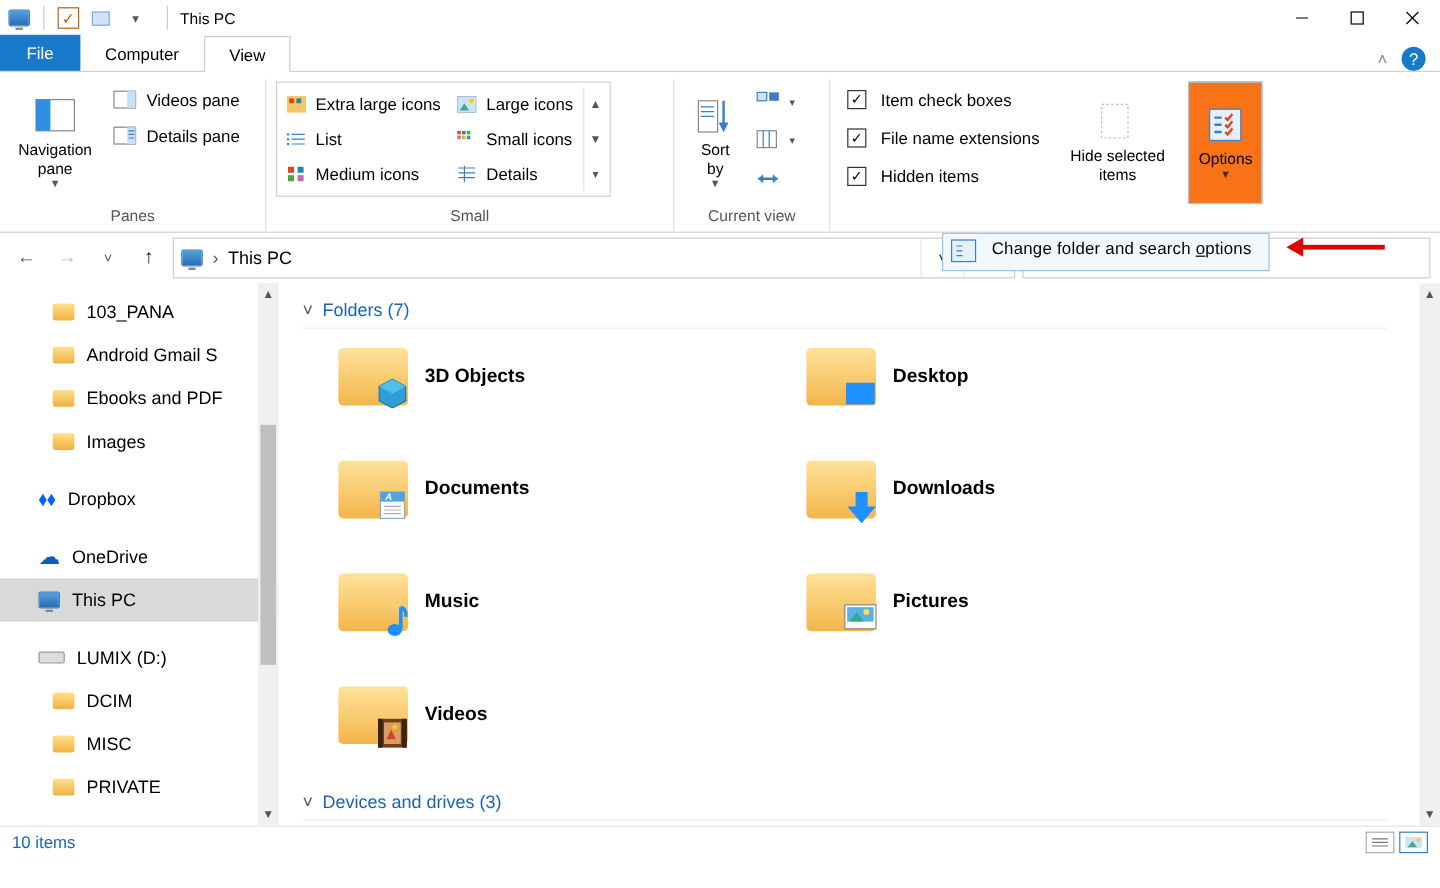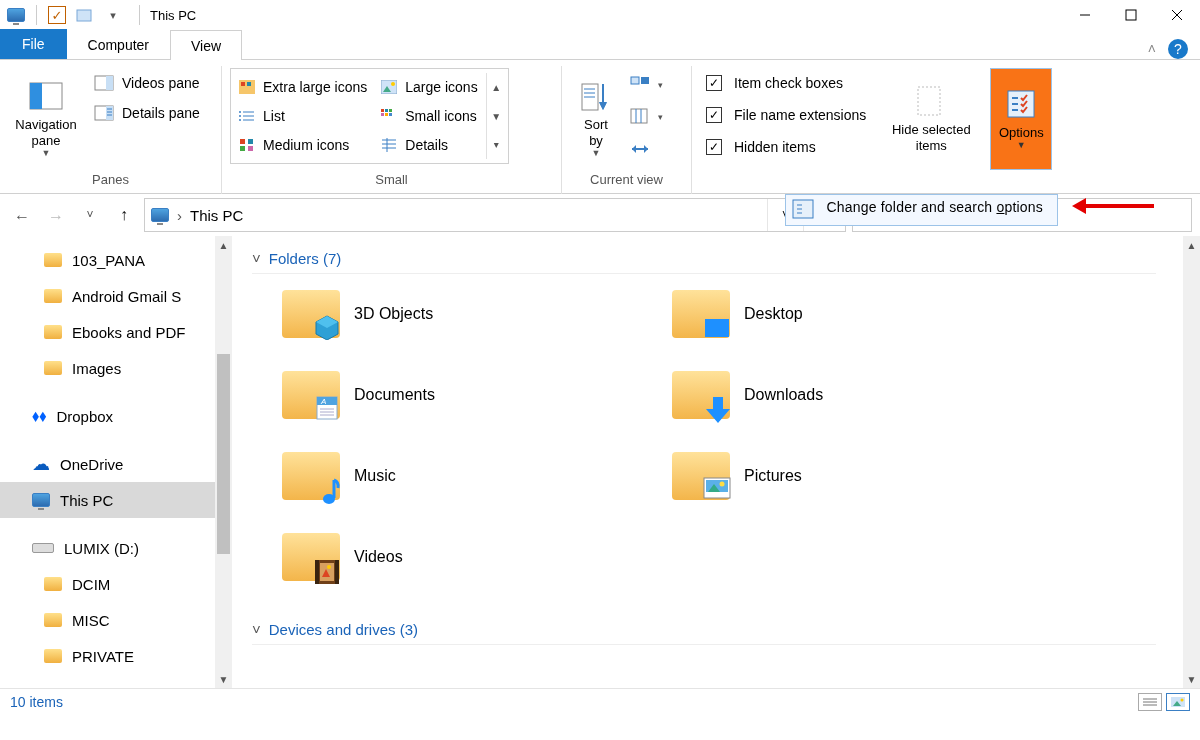--- a/index.html
+++ b/index.html
@@ -67,21 +67,21 @@
   .folder-ic { width:18px; height:14px; background:linear-gradient(#ffe08a,#f0b040); border-radius:2px; display:inline-block;}
   .drive-ic{width:22px; height:10px; background:#ddd; border:1px solid #999; border-radius:2px; display:inline-block;}
   .onedrive-ic{color:#0a5bbf; font-size:18px;}
   .dropbox-ic{color:#0061ff; font-size:16px;}
   
   .content { flex:1; position:relative; padding:8px 20px; overflow:hidden;}
   .content-scroll{position:absolute; right:0; top:0; width:17px; height:100%; background:#f0f0f0;}
   .content-scroll .arr{position:absolute; left:0; right:0; height:18px; display:flex; align-items:center; justify-content:center; font-size:10px; color:#555;}
   .content-scroll .arr.up{top:0;} .content-scroll .arr.dn{bottom:0;}
   .sect-head { color:#1a63b8; font-size:15px; display:flex; align-items:center; gap:8px; height:30px; border-bottom:1px solid #eee; margin-bottom:8px; margin-right:24px;}
-  .folders-grid { display:grid; grid-template-columns: 380px 380px; gap:17px 10px; padding-left:30px; margin-bottom:26px;}
+  .folders-grid { display:grid; grid-template-columns: 380px 380px; gap:30px 10px; padding-left:30px; margin-bottom:26px;font-weight:bold;}
   .fg-item { display:flex; align-items:center; gap:14px; height:64px;}
   .fg-item .big-folder { width:58px; height:48px; position:relative;}
   .big-folder .bf{position:absolute; inset:0; background:linear-gradient(#ffe29a,#f3b54a); border-radius:4px;}
   .big-folder .ov{position:absolute; right:-2px; bottom:-2px; width:30px; height:26px;}
   .fg-item span{font-size:16px;}
   
   .status { height:26px; border-top:1px solid #e4e4e4; display:flex; align-items:center; padding:0 10px; font-size:14px; color:#1a63b8;}
   .status .vbtn{margin-left:auto; display:flex; gap:4px;}
   .status .vbtn div{width:24px; height:18px; border:1px solid #aaa; display:flex; align-items:center; justify-content:center; font-size:10px;}
   svg{display:block;}

